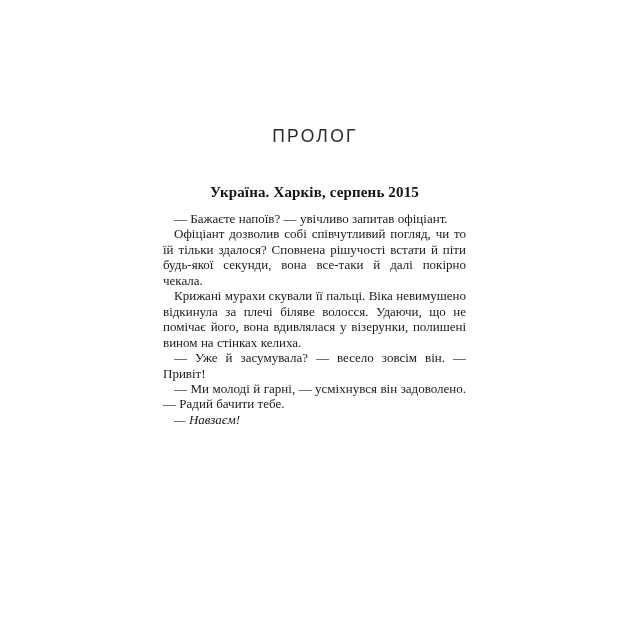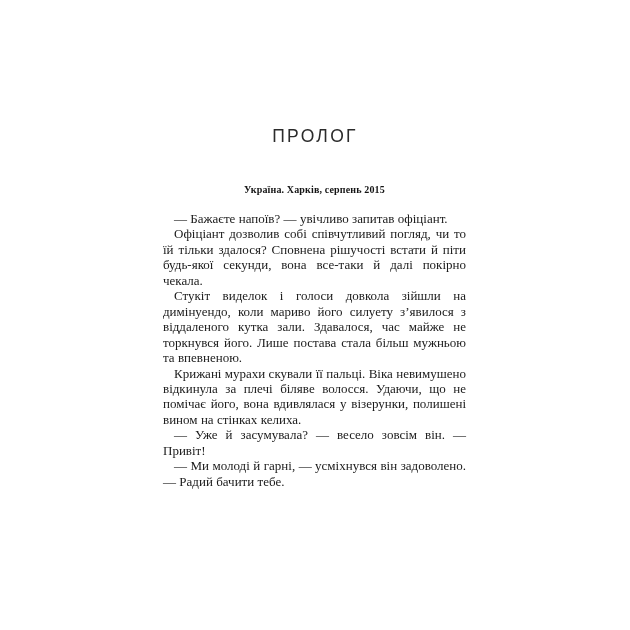--- a/index.html
+++ b/index.html
@@ -35,21 +35,21 @@
     white-space: pre;
   }
 
   
   .scene-heading {
     position: absolute;
     left: 163px;
     width: 303px;
     top: 185px;
     text-align: center;
-    font-size: 10px;
+    font-size: 15px;
     font-weight: bold;
     color: #141414;
     letter-spacing: 0.15px;
     line-height: 1;
   }
 
   
   .body-column {
     position: absolute;
     left: 163px;
@@ -80,20 +80,19 @@
 
 <div class="page">
 
   <div class="chapter-title">ПРОЛОГ</div>
 
   <div class="scene-heading">Україна. Харків, серпень 2015</div>
 
   <div class="body-column">
       <p class="para">— Бажаєте напоїв? — увічливо запитав офіціант.</p>
       <p class="para">Офіціант дозволив собі співчутливий погляд, чи то їй тільки здалося? Сповнена рішучості встати й піти будь-якої секунди, вона все-таки й далі покірно чекала.</p>
-      <p class="para">Стукіт виделок і голоси довкола зійшли на димінуендо, коли мариво його силуету з’явилося з віддаленого кутка зали. Здавалося, час майже не торкнувся його. Лише постава стала більш мужньою та впевненою.</p>
       <p class="para">Крижані мурахи скували її пальці. Віка невимушено відкинула за плечі біляве волосся. Удаючи, що не помічає його, вона вдивлялася у візерунки, полишені вином на стінках келиха.</p>
       <p class="para">— Уже й засумувала? — весело зовсім він. — Привіт!</p>
       <p class="para">— Ми молоді й гарні, — усміхнувся він задоволено. — Радий бачити тебе.</p>
       <p class="para">— Навзаєм!</p>
     </div>
 
 </div>
 
 </body></html>

